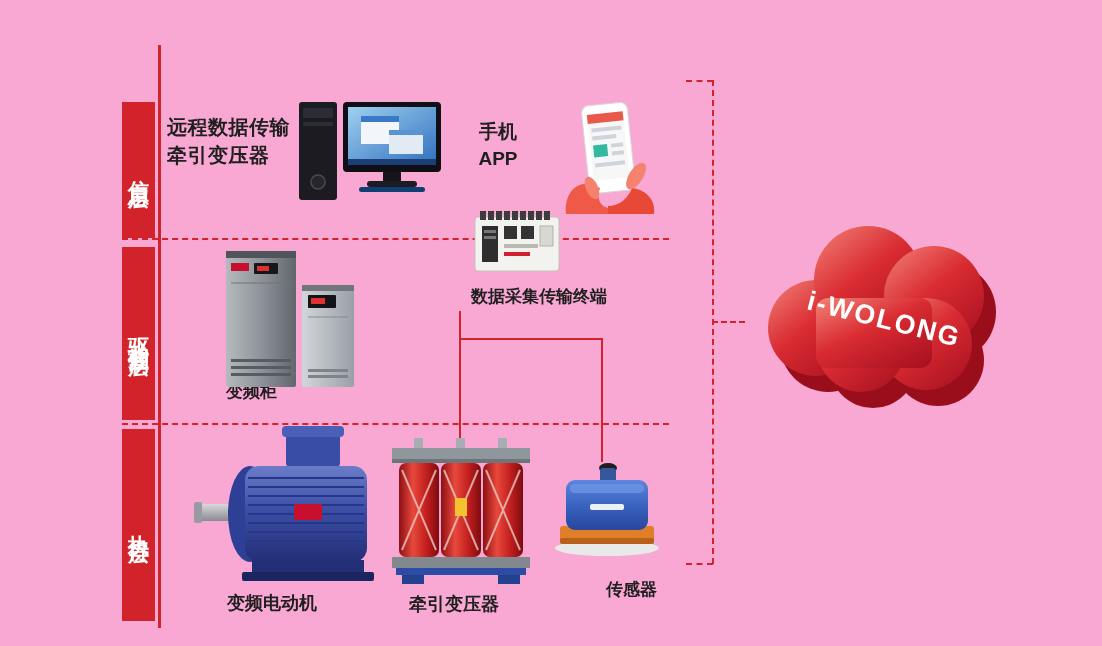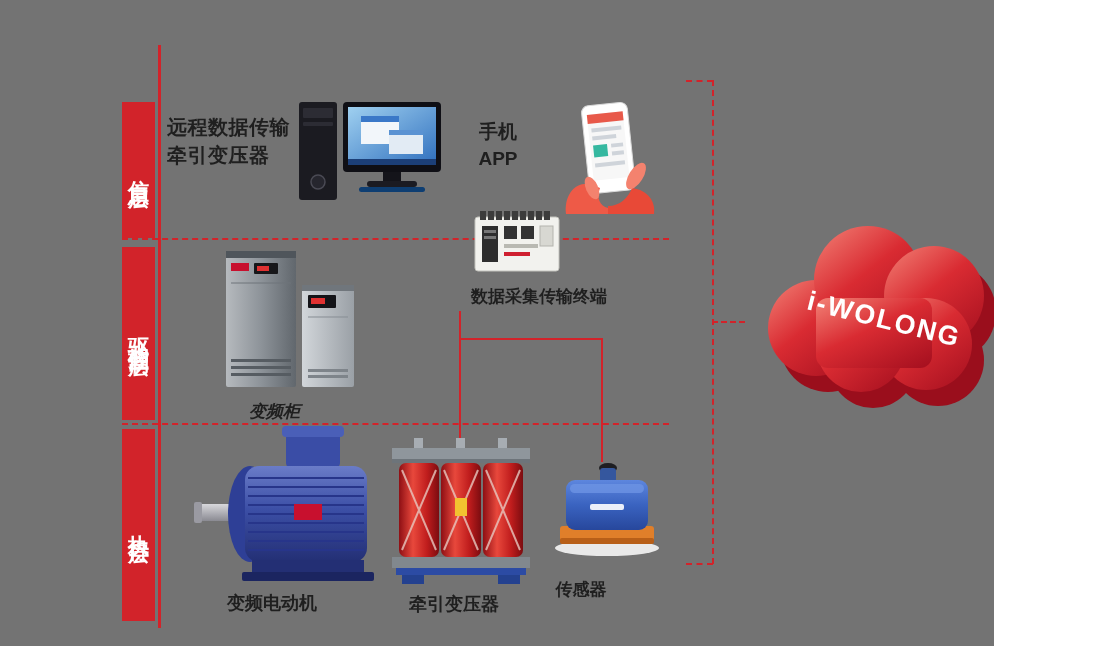--- a/index.html
+++ b/index.html
@@ -1,18 +1,18 @@
 <!DOCTYPE html>
 <html><head>
 <meta charset="utf-8">
 <style>
   * { margin:0; padding:0; box-sizing:border-box; }
   html,body { background:#ffffff; }
   body { font-family:"Liberation Sans","DejaVu Sans",sans-serif; color:#1f1f1f; }
-  .canvas { position:relative; width:994px; height:646px; background:#737373; overflow:hidden; }
+  .canvas { position:relative; width:1102px; height:646px; background:#f9a8d4; overflow:hidden; }
 
   
   .vline { position:absolute; left:158px; top:45px; width:3px; height:583px; background:#d2232a; z-index:1; }
   .sep { position:absolute; left:122px; width:547px; height:0; border-top:2px dashed #d2232a; z-index:1; }
   .sep1 { top:238px; } .sep2 { top:423px; }
 
   
   .bracket-v   { position:absolute; left:712px; top:80px;  width:0;  height:484px; border-left:2px dashed #d2232a; z-index:1; }
   .bracket-top { position:absolute; left:686px; top:80px;  width:27px; height:0; border-top:2px dashed #d2232a; z-index:1; }
   .bracket-bot { position:absolute; left:686px; top:563px; width:27px; height:0; border-top:2px dashed #d2232a; z-index:1; }
@@ -29,24 +29,24 @@
   .bar1 { top:102px; height:136px; }
   .bar2 { top:247px; height:173px; }
   .bar3 { top:429px; height:192px; }
   .vtext { writing-mode:vertical-rl; text-orientation:upright; color:#ffffff; font-size:21px; font-weight:700; letter-spacing:5px; }
 
   
   .lbl { position:absolute; font-weight:700; color:#1f1f1f; z-index:2; }
   .remote-text { left:167px; top:113px; font-size:20px; line-height:28px; letter-spacing:0.5px; }
   .phone-label { left:462px; top:118px; width:72px; text-align:center; font-size:19px; line-height:27px; }
   .terminal-label { left:427px; top:285px; width:180px; text-align:right; font-size:17px; }
-  .cabinet-label { left:226px; top:400px; width:74px; text-align:right; font-size:17px;font-style:italic; }
+  .cabinet-label { left:226px; top:380px; width:74px; text-align:left; font-size:17px; }
   .motor-label { left:210px; top:591px; width:124px; text-align:center; font-size:18px; }
   .transformer-label { left:394px; top:592px; width:120px; text-align:center; font-size:18px; }
-  .sensor-label { left:546px; top:578px; width:70px; text-align:center; font-size:17px; }
+  .sensor-label { left:606px; top:578px; width:70px; font-size:17px; }
 
   
   .img { position:absolute; z-index:3; }
   .img svg { width:100%; height:100%; display:block; }
   .pc          { left:293px; top:90px;  width:152px; height:122px; }
   .phone       { left:556px; top:96px;  width:104px; height:118px; }
   .terminal    { left:474px; top:210px; width:86px;  height:62px;  }
   .cabinets    { left:224px; top:249px; width:132px; height:140px; }
   .motor       { left:190px; top:424px; width:196px; height:164px; }
   .transformer { left:386px; top:436px; width:150px; height:152px; }

